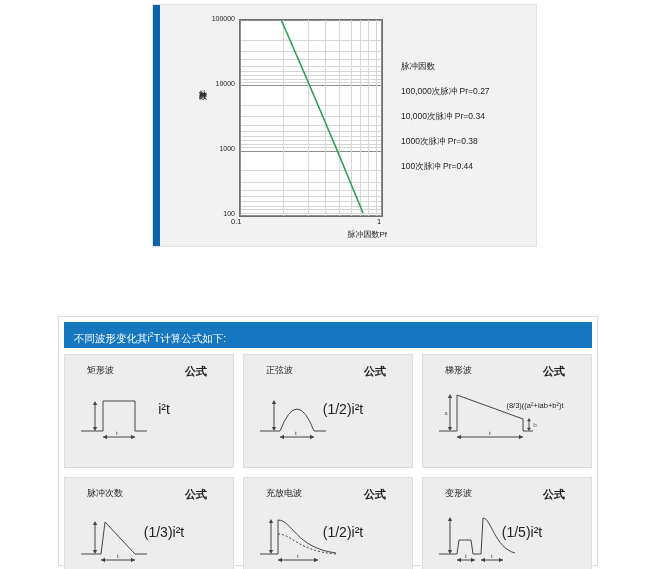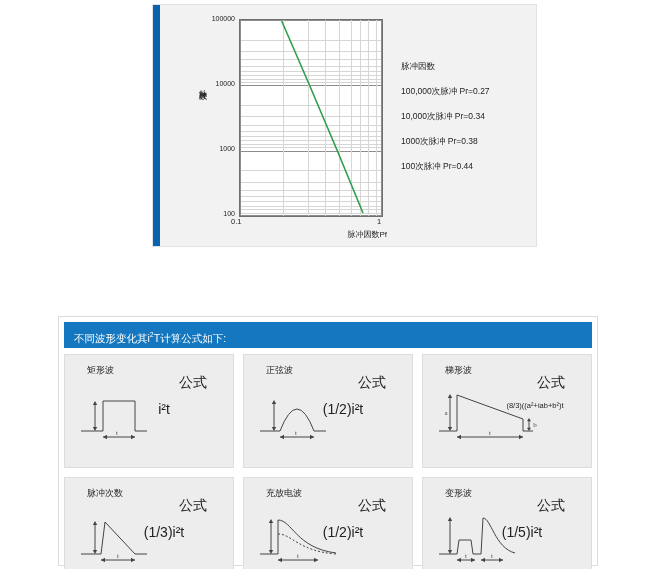--- a/index.html
+++ b/index.html
@@ -68,21 +68,21 @@
     display:grid;grid-template-columns:1fr 1fr 1fr;grid-template-rows:1fr 1fr;
     gap:9px;
   }
   .cell{
     background:#ededed;border:1px solid #dddddd;position:relative;
   }
   .cell .c-name{
     position:absolute;left:22px;top:9px;font-size:9px;color:#222;
   }
   .cell .c-formula-label{
-    position:absolute;right:26px;top:19px;font-size:14px;color:#222;
+    position:absolute;right:26px;top:9px;font-size:11px;color:#222;font-weight:bold;
   }
   .cell .c-formula{
     position:absolute;right:23px;top:46px;width:92px;text-align:center;
     font-size:14px;color:#222;
   }
   .cell .c-formula.small{font-size:7.5px;}
   .cell svg{position:absolute;left:8px;top:26px;}
 </style>
 </head>
 <body>

